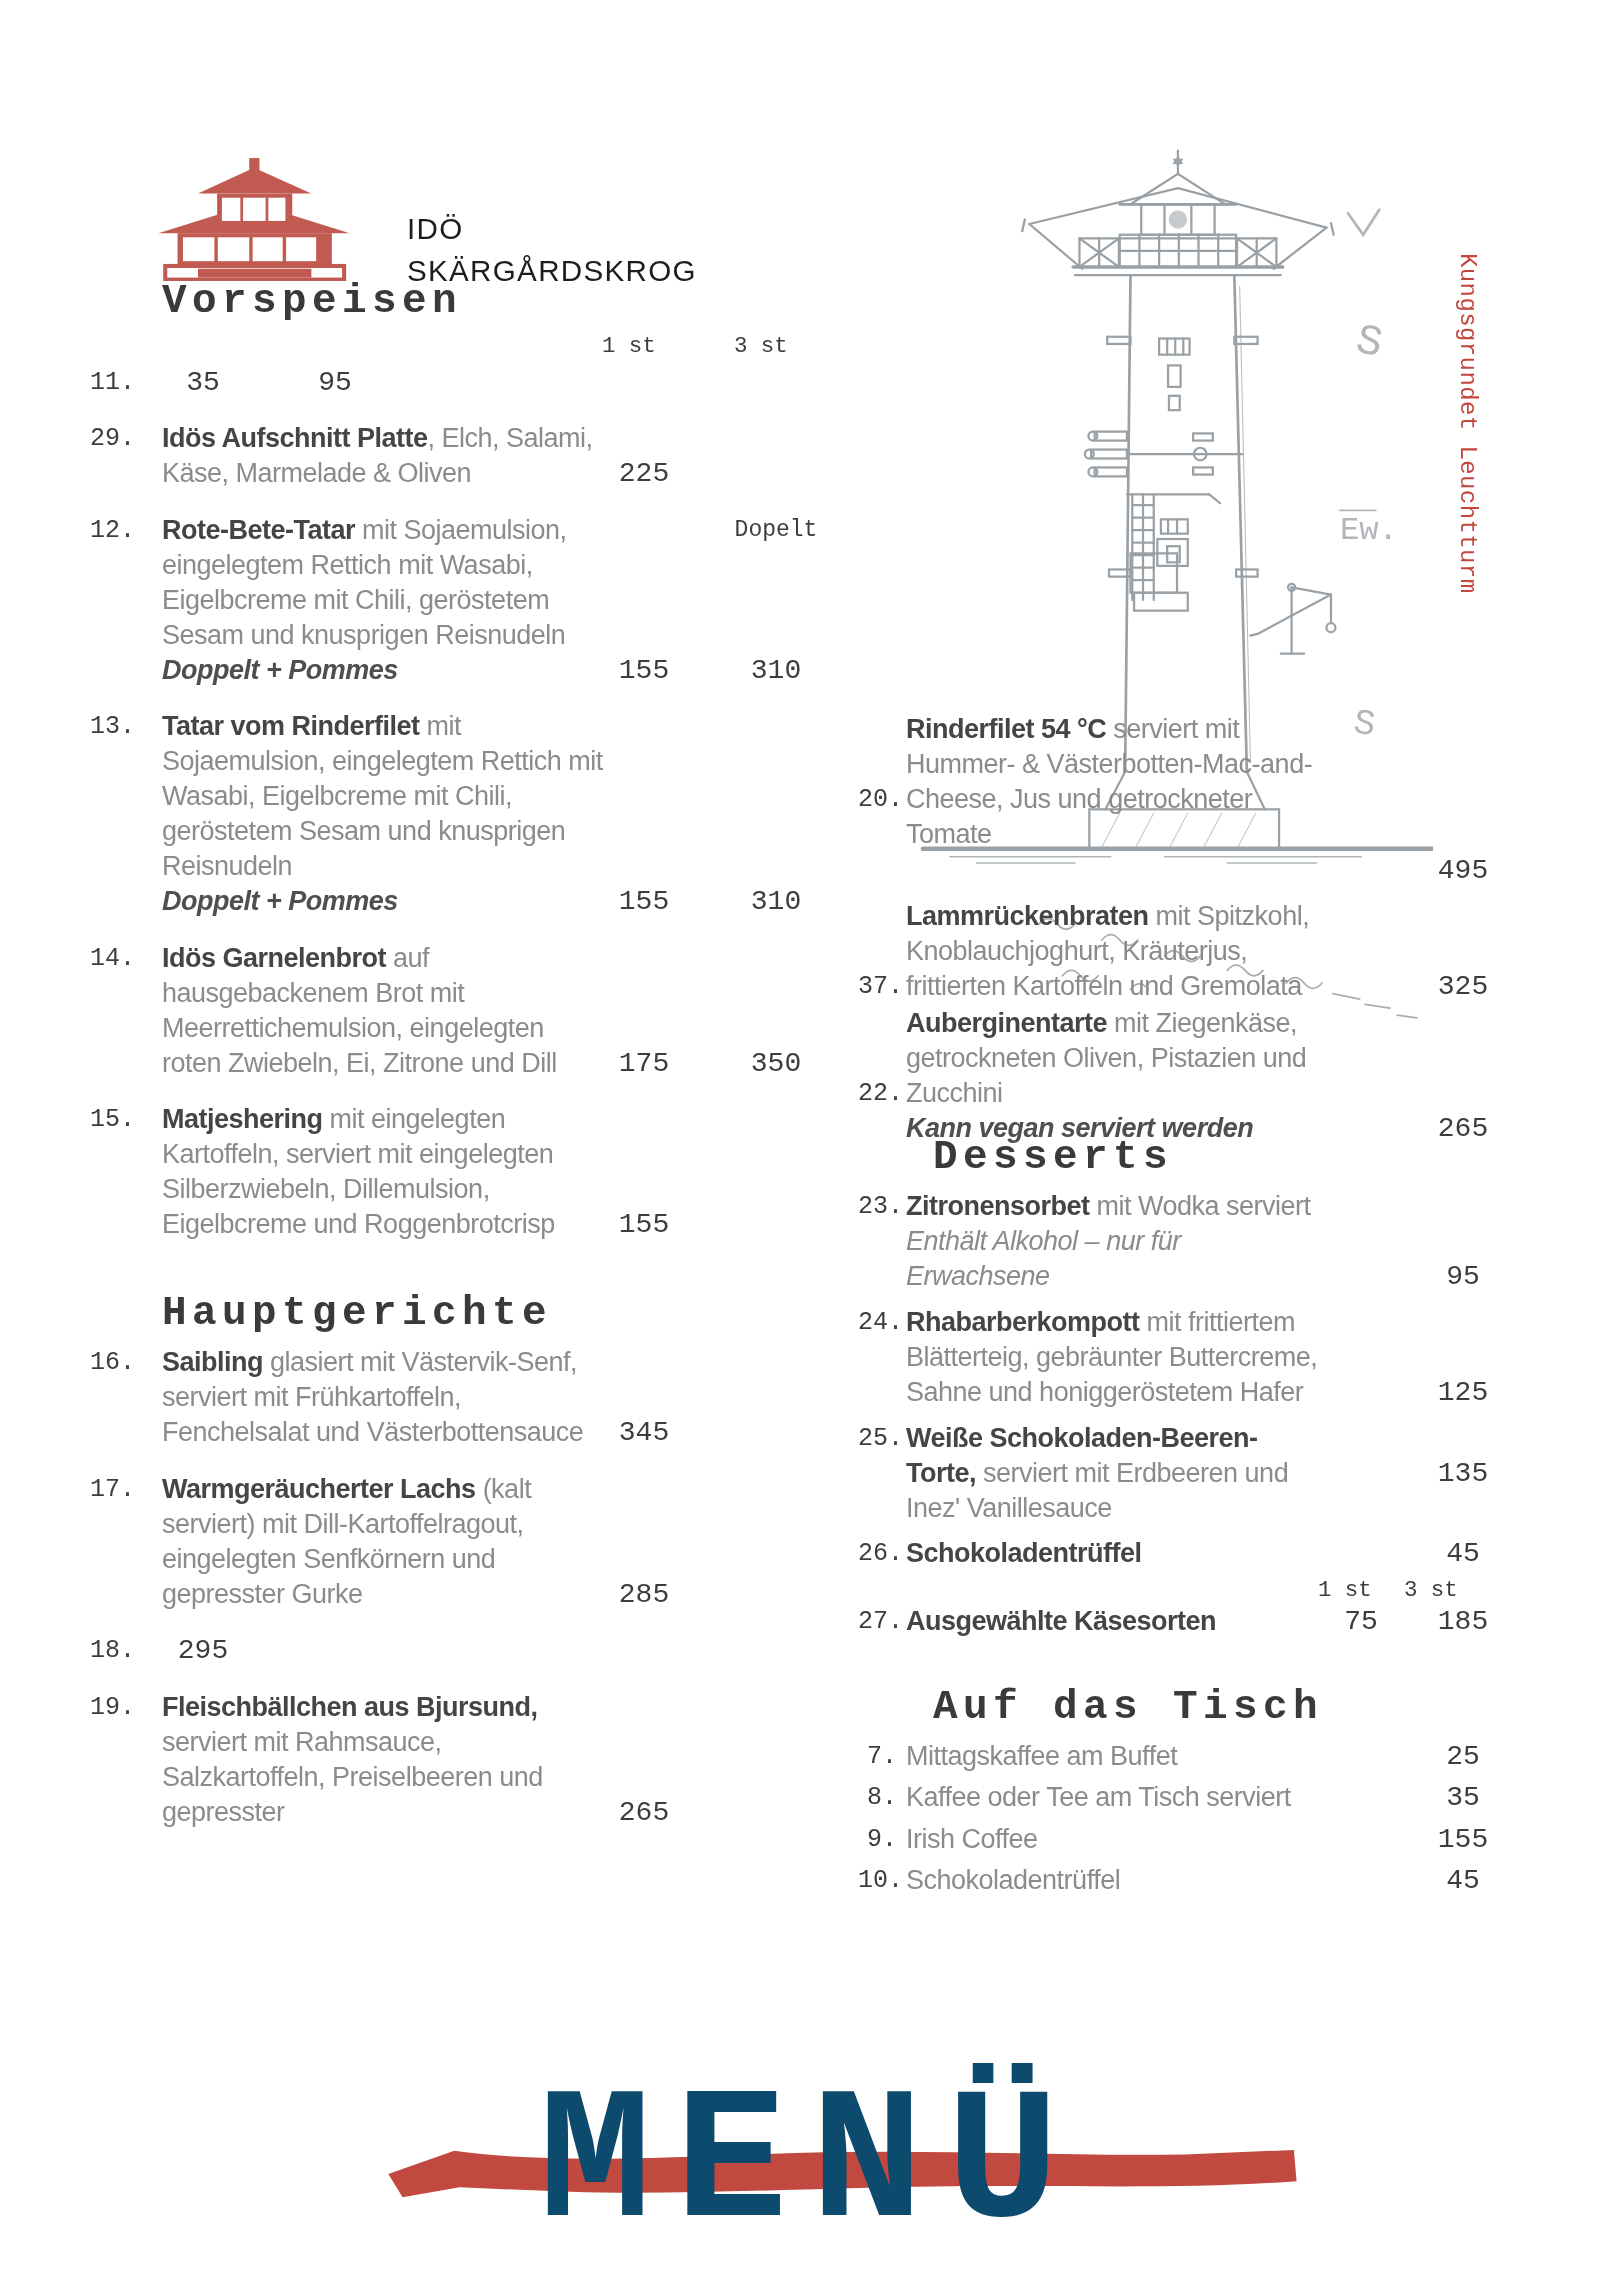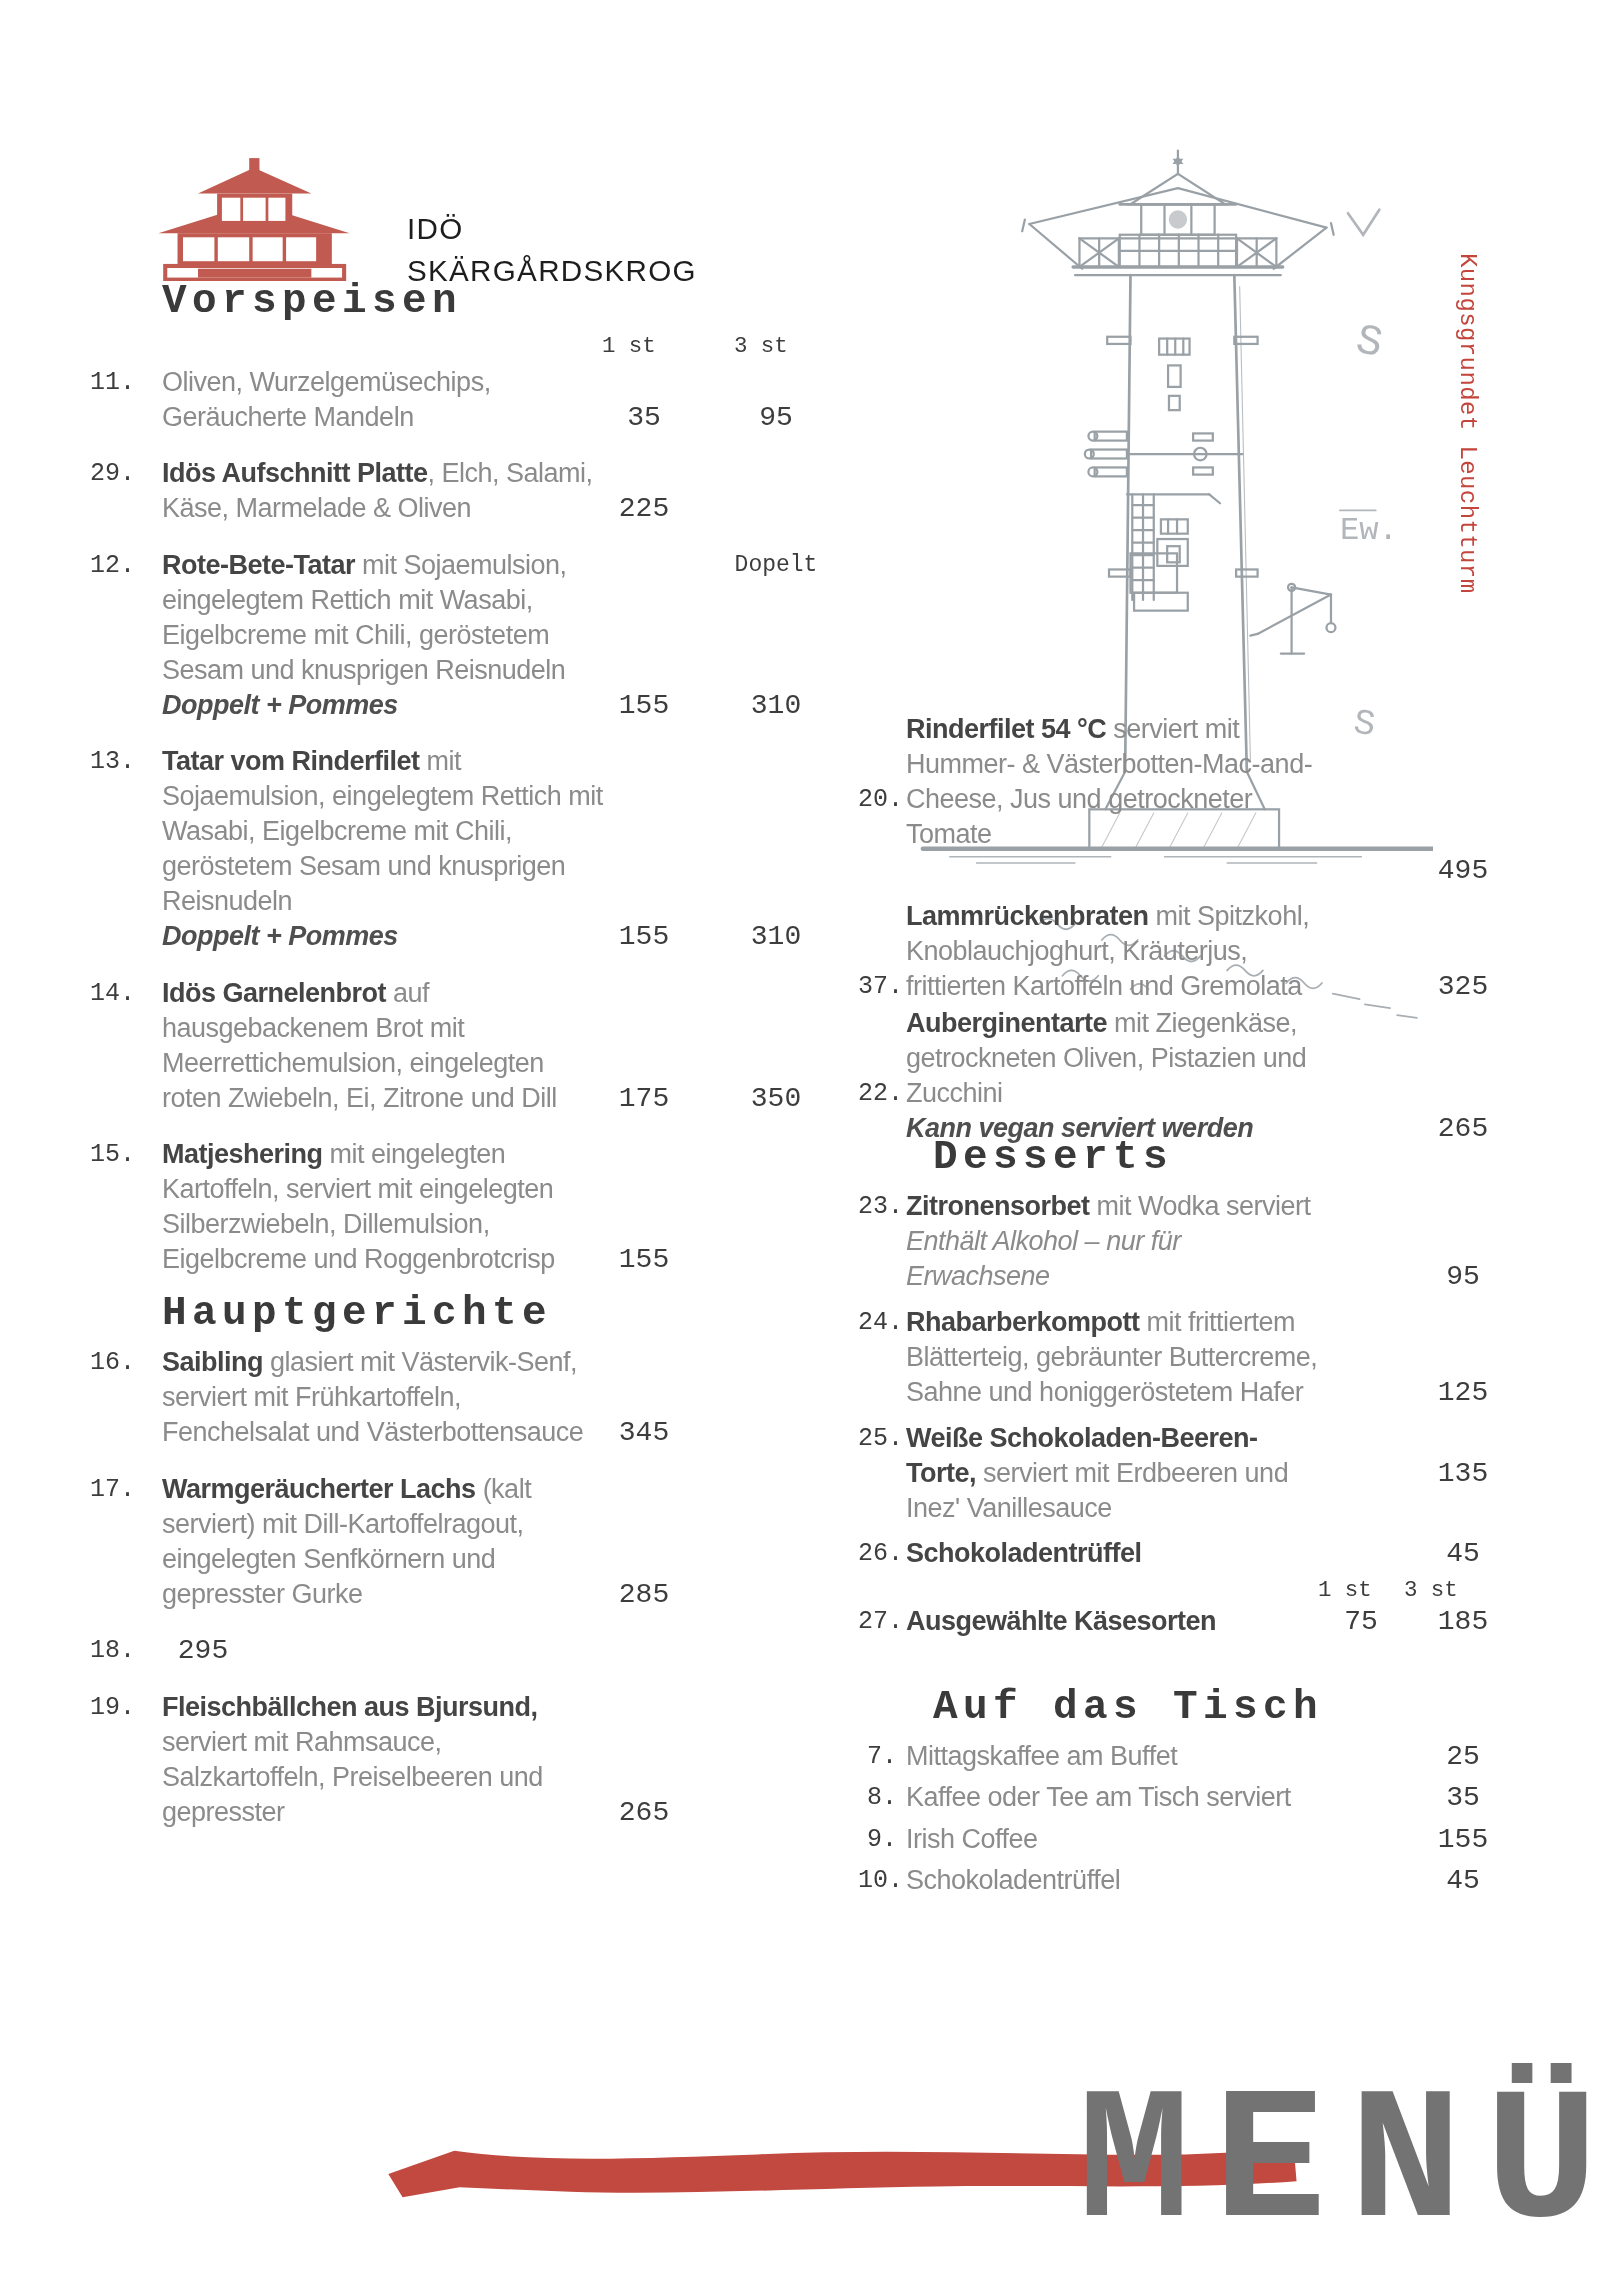--- a/index.html
+++ b/index.html
@@ -61,23 +61,23 @@
   .extra .item{margin-bottom:6.3px;}
   .extra .body{color:#8b8b8b;}
   
   .lighthouse{position:absolute;left:896px;top:134px;width:537px;height:896px;z-index:1;}
   .red-vertical{position:absolute;left:1481px;top:253px;width:349px;
        transform:rotate(90deg);transform-origin:top left;
        font-family:"Liberation Mono",monospace;font-size:24px;letter-spacing:0.4px;
        color:#c4453c;white-space:nowrap;z-index:2;}
   
   .footer-stroke{position:absolute;left:381px;top:2133px;width:922px;height:82px;z-index:1;}
-  .menu-word{position:absolute;left:0;top:2071px;width:100%;text-align:right;z-index:2;
+  .menu-word{position:absolute;left:0;top:2071px;width:100%;text-align:center;z-index:2;
        font-family:"Liberation Mono",monospace;font-weight:700;font-size:188px;line-height:1;
-       letter-spacing:23px;color:#737373;}
+       letter-spacing:23px;color:#0c4a6e;}
 </style>
 </head>
 <body>
 
 <div class="page">
 
   <svg class="brand-logo" viewBox="0 0 280 186" aria-hidden="true">
     <g fill="#c15a50">
       <rect x="133" y="6" width="15" height="30"></rect>
       <polygon points="58,58 140,20 224,58"></polygon>
@@ -225,21 +225,20 @@
   <div class="col-left">
     <div class="section-title">Vorspeisen</div>
     <div class="phead">
       <span class="sp"></span>
       <span class="h h1">1 st</span>
       <span class="h h2">3 st</span>
     </div>
     <div>
         <div class="item" data-num="11.">
     <div class="num">11.</div>
-    <div class="body"><span class="name is-empty"></span><span class="desc">Oliven, Wurzelgemüsechips, Geräucherte Mandeln</span></div>
     <div class="pcell p1cell">
             <span>35</span>
           </div>
     <div class="pcell p2cell">
             <span>95</span>
           </div>
   </div>
         <div class="item" data-num="29.">
     <div class="num">29.</div>
     <div class="body"><span class="name">Idös Aufschnitt Platte</span><span class="desc">, Elch, Salami, Käse, Marmelade &amp; Oliven</span></div>

